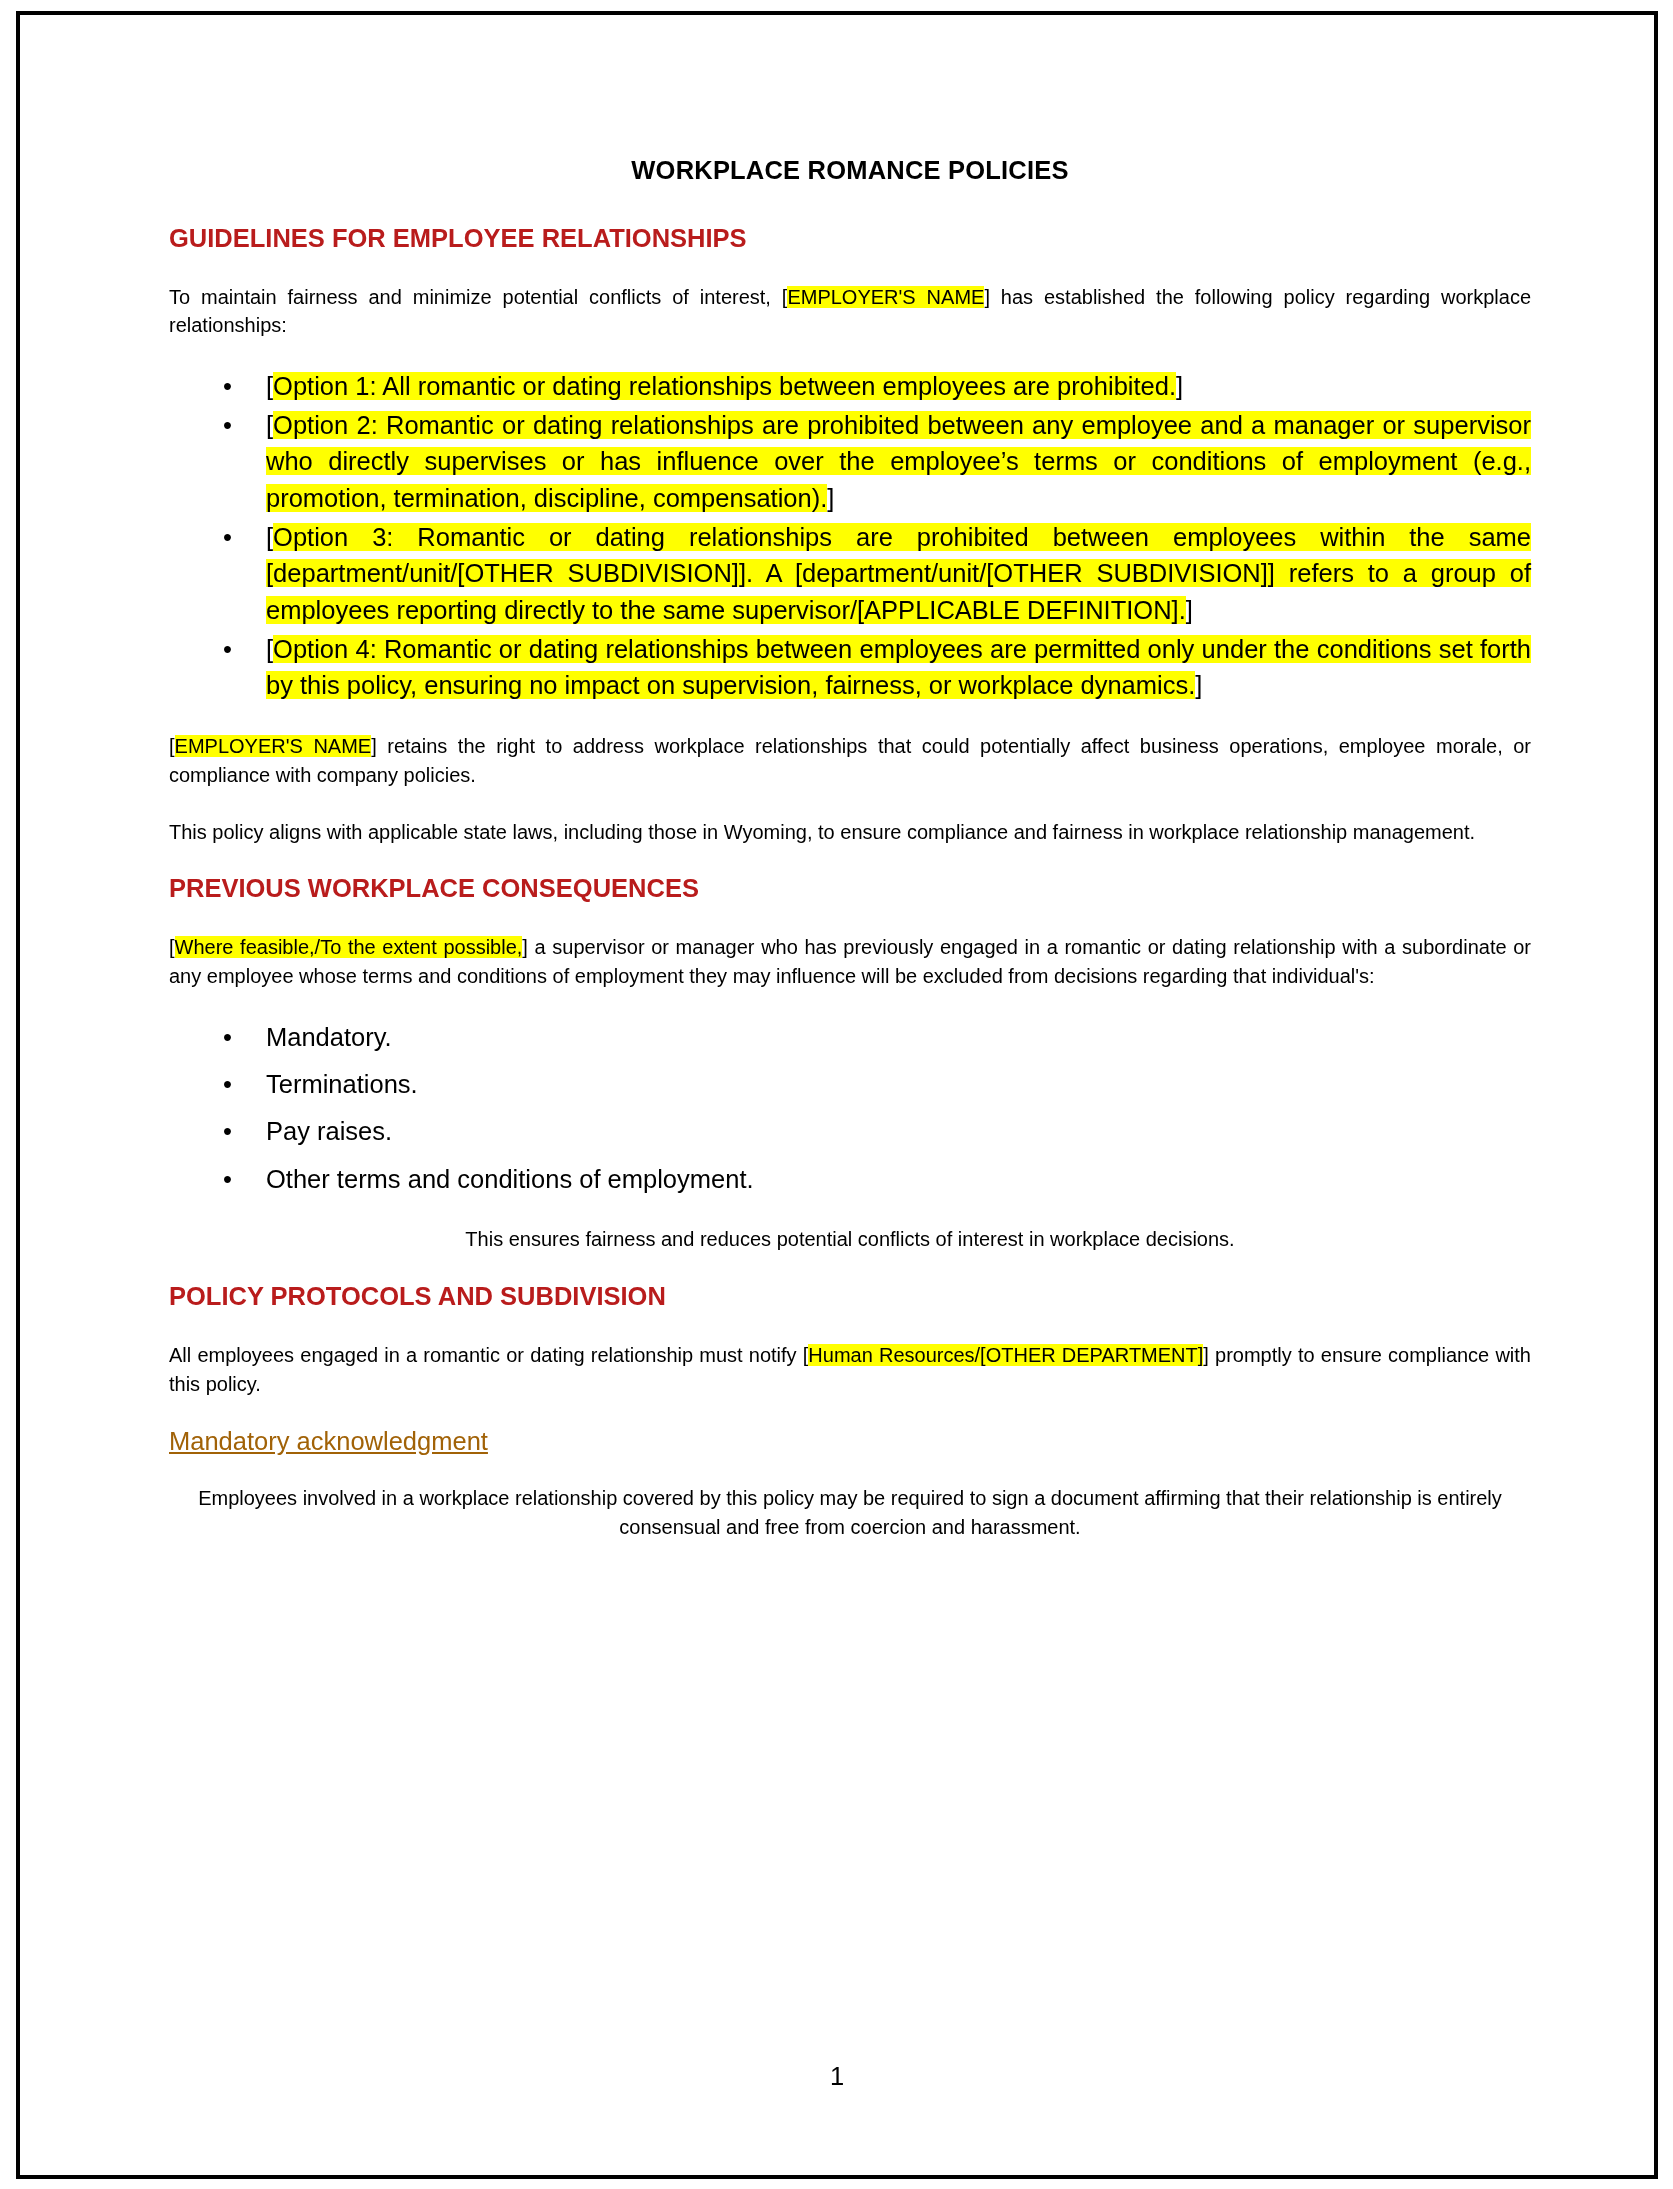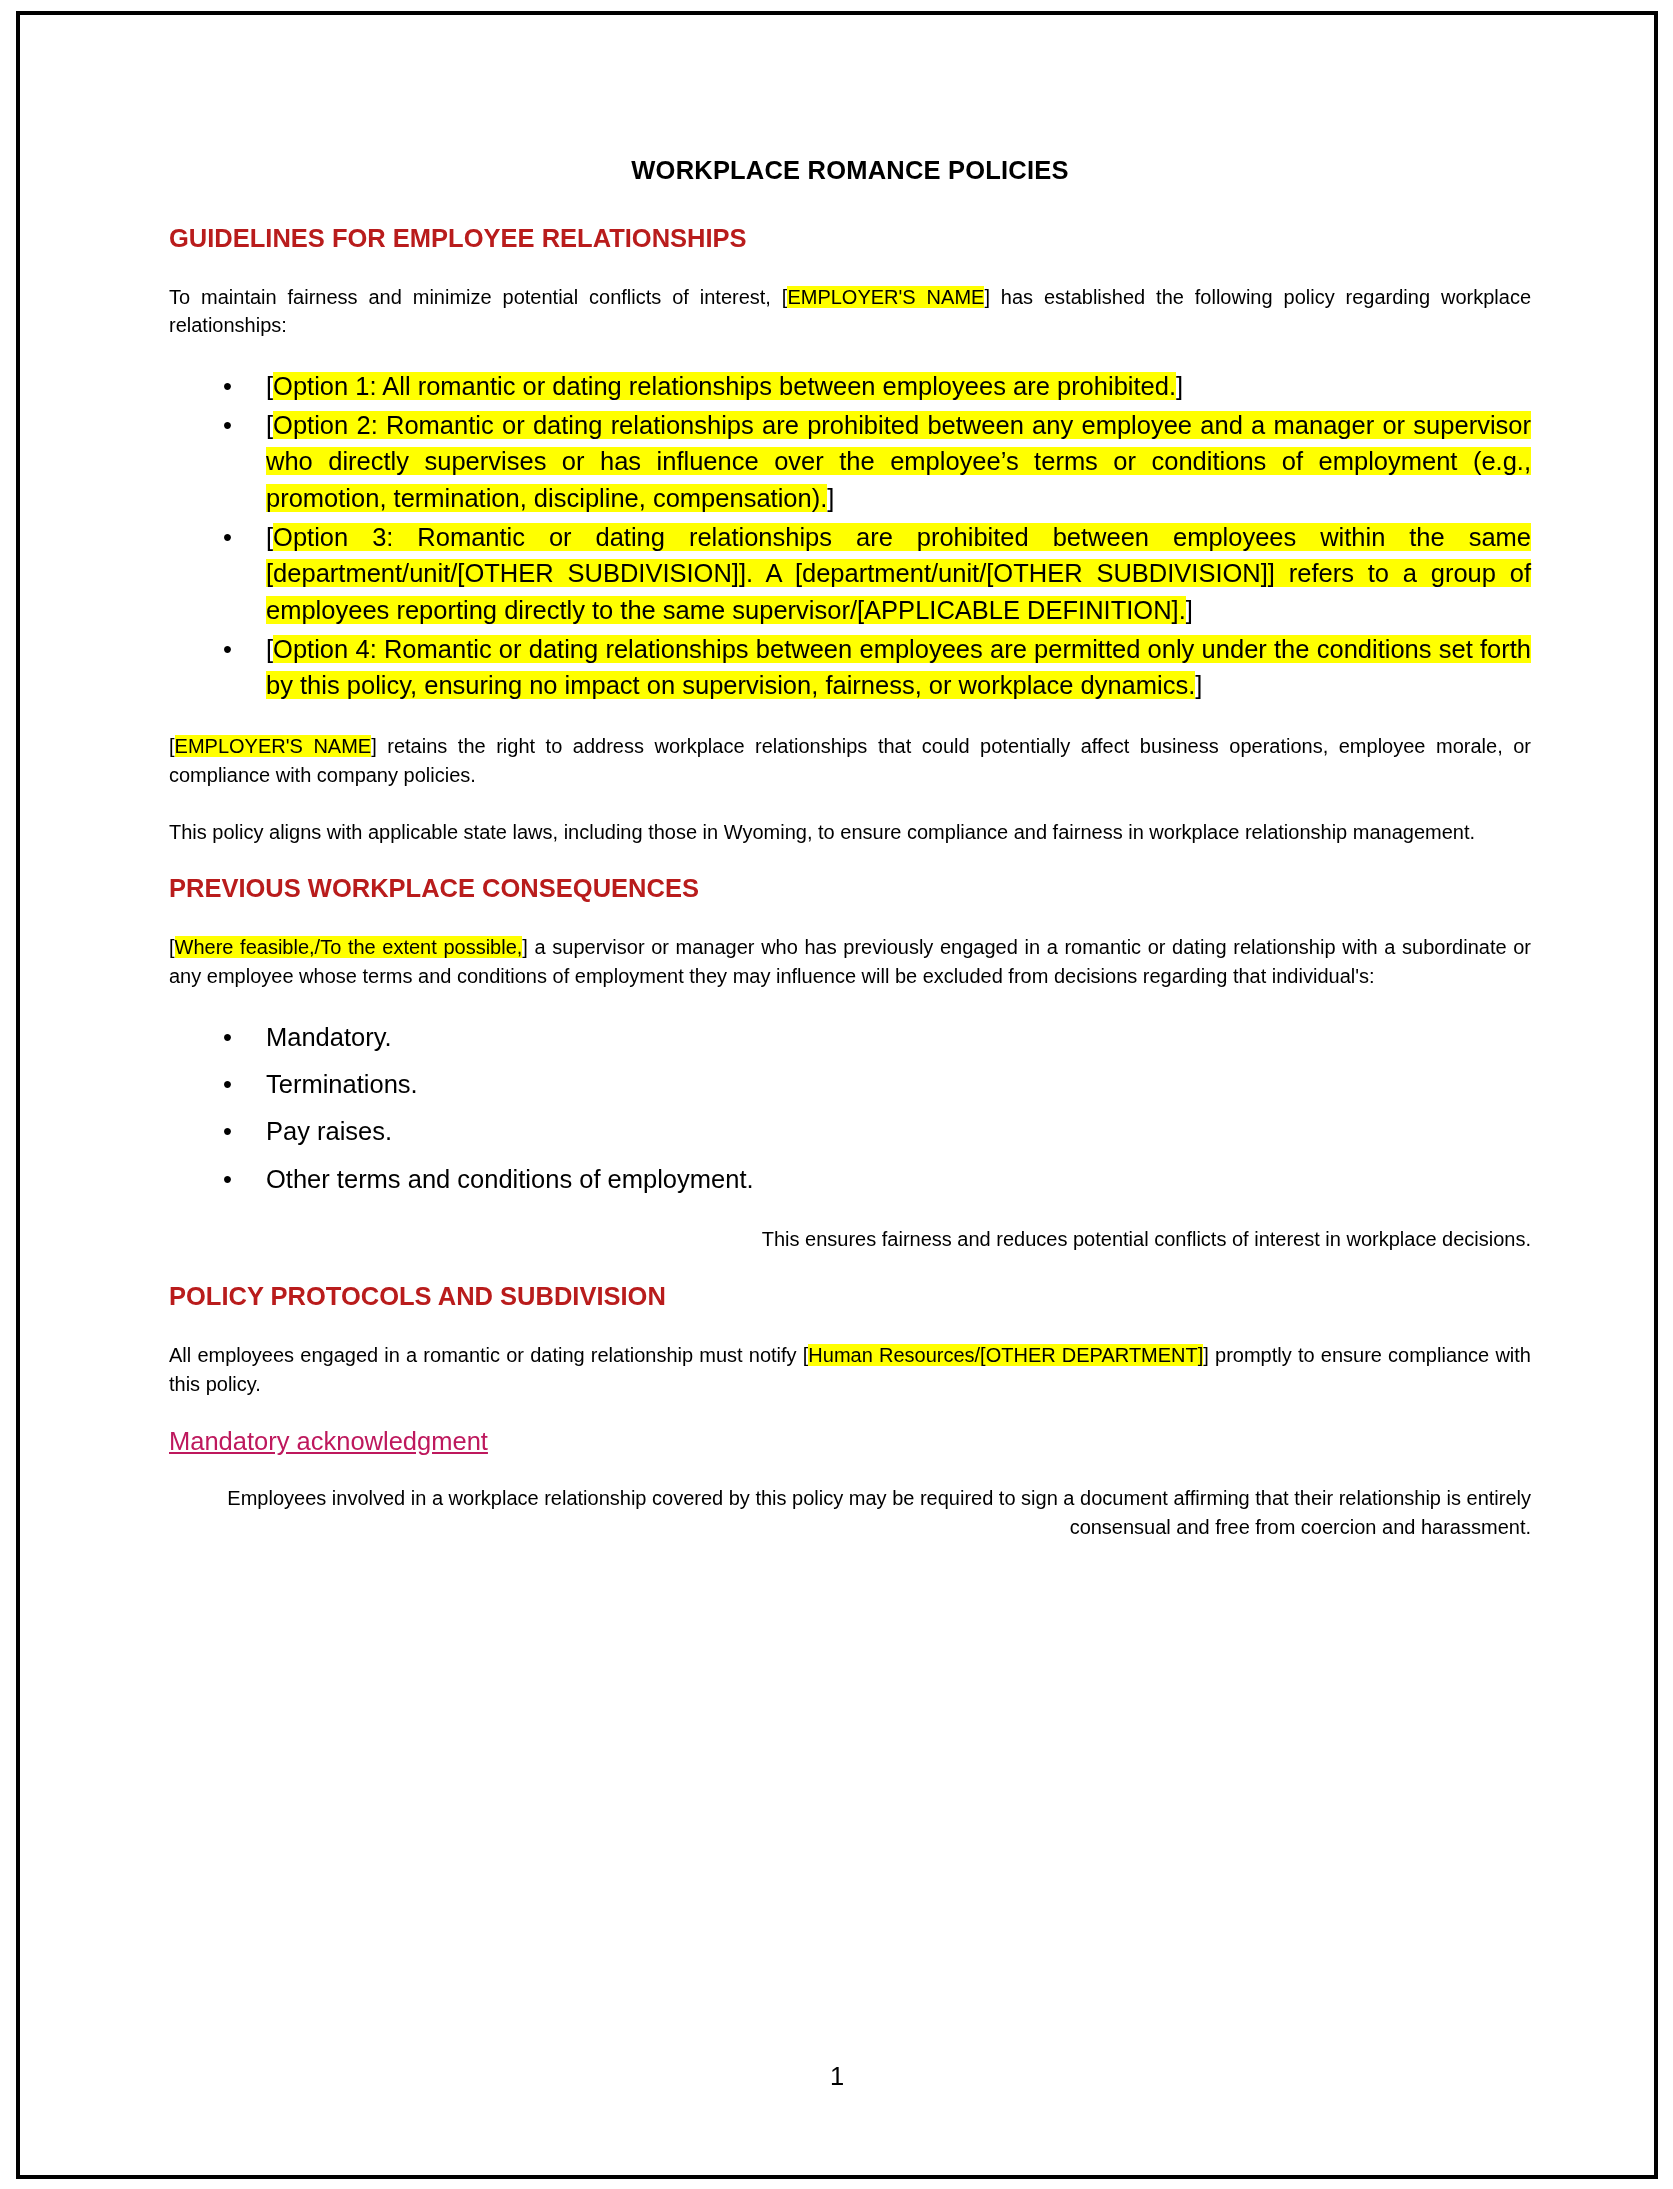--- a/index.html
+++ b/index.html
@@ -48,21 +48,21 @@
     color: #b91c1c;
   }
   .para {
     font-size: 20px;
     line-height: 1.44;
     margin: 0 0 28px 0;
     color: #000;
     text-align: justify;
   }
   .para.left {
-    text-align: right;
+    text-align: center;
   }
   ul.bullets {
     list-style: none;
     margin: 0 0 28px 0;
     padding: 0;
   }
   ul.bullets > li {
     position: relative;
     padding-left: 97px;
     font-size: 25.5px;
@@ -86,21 +86,21 @@
     margin-bottom: 10.5px;
   }
   mark.hl {
     background: #ffff00;
     color: #000;
     padding: 0;
   }
   .underline {
     text-decoration: underline;
     font-size: 25.5px;
-    color: #be185d;
+    color: #a16207;
     margin: 6px 0 28px 0;
   }
   .page-number {
     position: absolute;
     bottom: 84px;
     left: 0;
     right: 0;
     text-align: center;
     font-size: 25.5px;
     color: #000;

